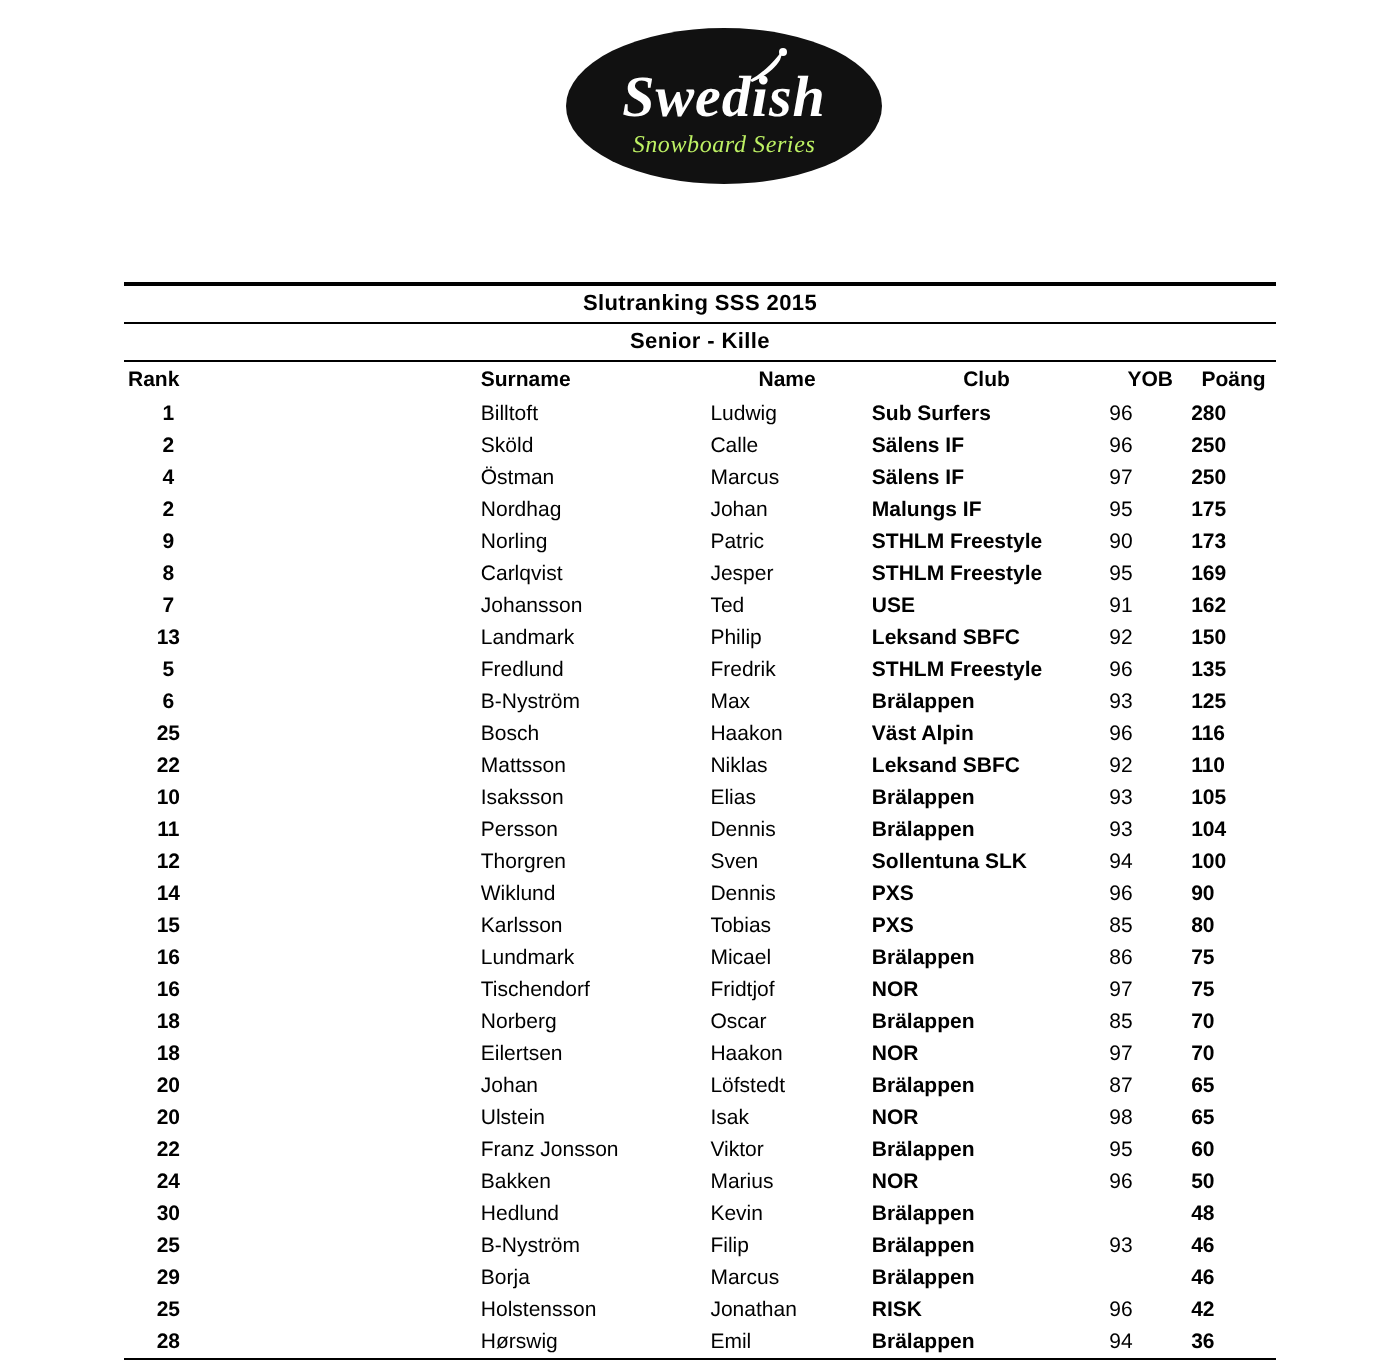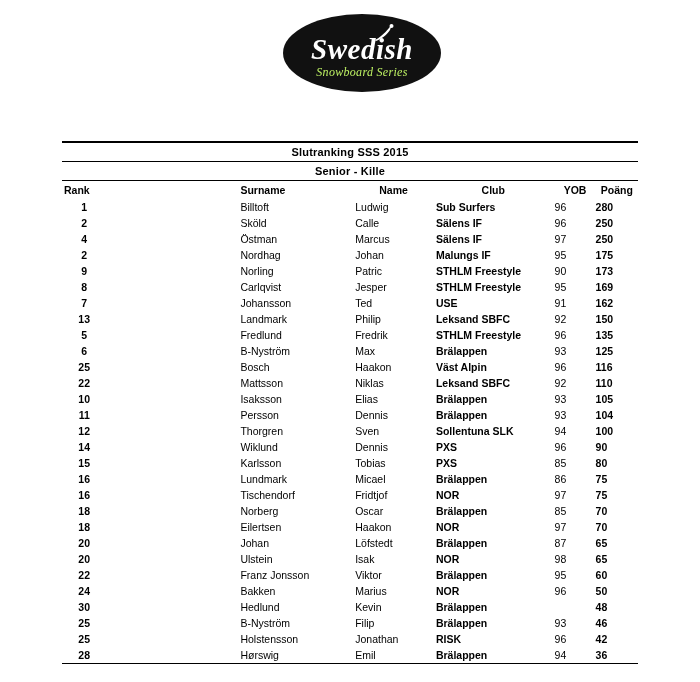--- a/index.html
+++ b/index.html
@@ -365,20 +365,28 @@
           </tr>
           <tr>
             <td class="c-rank">25</td>
             <td class="c-sur">B-Nyström</td>
             <td class="c-name">Filip</td>
             <td class="c-club">Brälappen</td>
             <td class="c-yob">93</td>
             <td class="c-poang">46</td>
           </tr>
           <tr>
+            <td class="c-rank">29</td>
+            <td class="c-sur">Borja</td>
+            <td class="c-name">Marcus</td>
+            <td class="c-club">Brälappen</td>
+            <td class="c-yob"></td>
+            <td class="c-poang">46</td>
+          </tr>
+          <tr>
             <td class="c-rank">25</td>
             <td class="c-sur">Holstensson</td>
             <td class="c-name">Jonathan</td>
             <td class="c-club">RISK</td>
             <td class="c-yob">96</td>
             <td class="c-poang">42</td>
           </tr>
           <tr>
             <td class="c-rank">28</td>
             <td class="c-sur">Hørswig</td>

